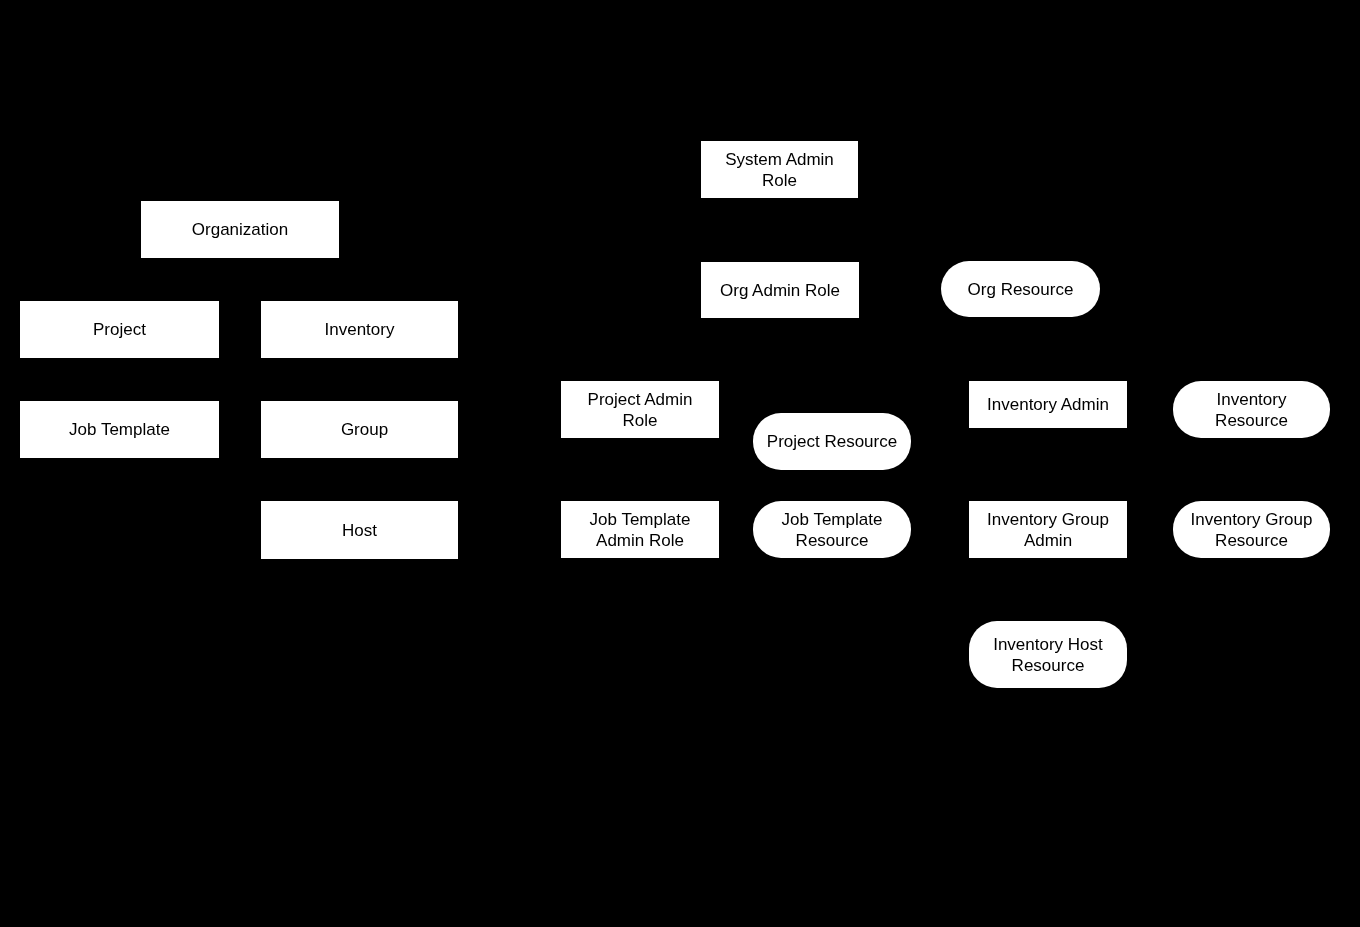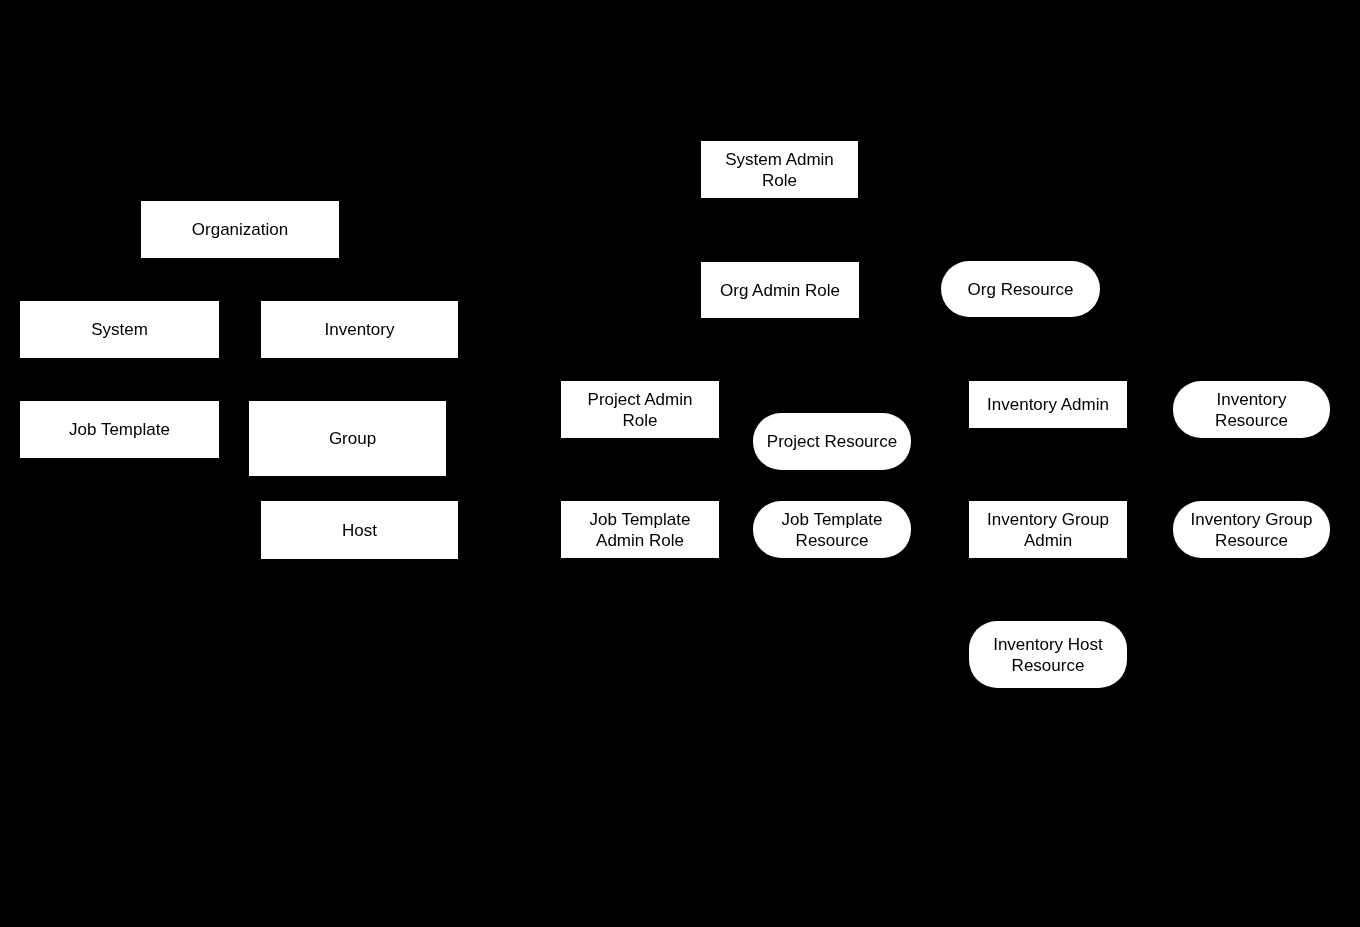--- a/index.html
+++ b/index.html
@@ -36,29 +36,29 @@
   }
 </style>
 </head>
 <body>
 
 <div id="canvas" style="width: 1360px; height: 927px; background: rgb(0, 0, 0);">
     <div class="node rect" style="left: 141px; top: 201px; width: 198px; height: 57px;">
       <div class="line">Organization</div>
     </div>
     <div class="node rect" style="left: 20px; top: 301px; width: 199px; height: 57px;">
-      <div class="line">System</div>
+      <div class="line">Project</div>
     </div>
     <div class="node rect" style="left: 261px; top: 301px; width: 197px; height: 57px;">
       <div class="line">Inventory</div>
     </div>
     <div class="node rect" style="left: 20px; top: 401px; width: 199px; height: 57px;">
       <div class="line">Job Template</div>
     </div>
-    <div class="node rect" style="left: 249px; top: 401px; width: 197px; height: 75px; padding-left: 10px;">
+    <div class="node rect" style="left: 261px; top: 401px; width: 197px; height: 57px; padding-left: 10px;">
       <div class="line">Group</div>
     </div>
     <div class="node rect" style="left: 261px; top: 501px; width: 197px; height: 58px;">
       <div class="line">Host</div>
     </div>
     <div class="node rect" style="left: 701px; top: 141px; width: 157px; height: 57px;">
       <div class="line">System Admin</div>
       <div class="line">Role</div>
     </div>
     <div class="node rect" style="left: 701px; top: 262px; width: 158px; height: 56px;">

